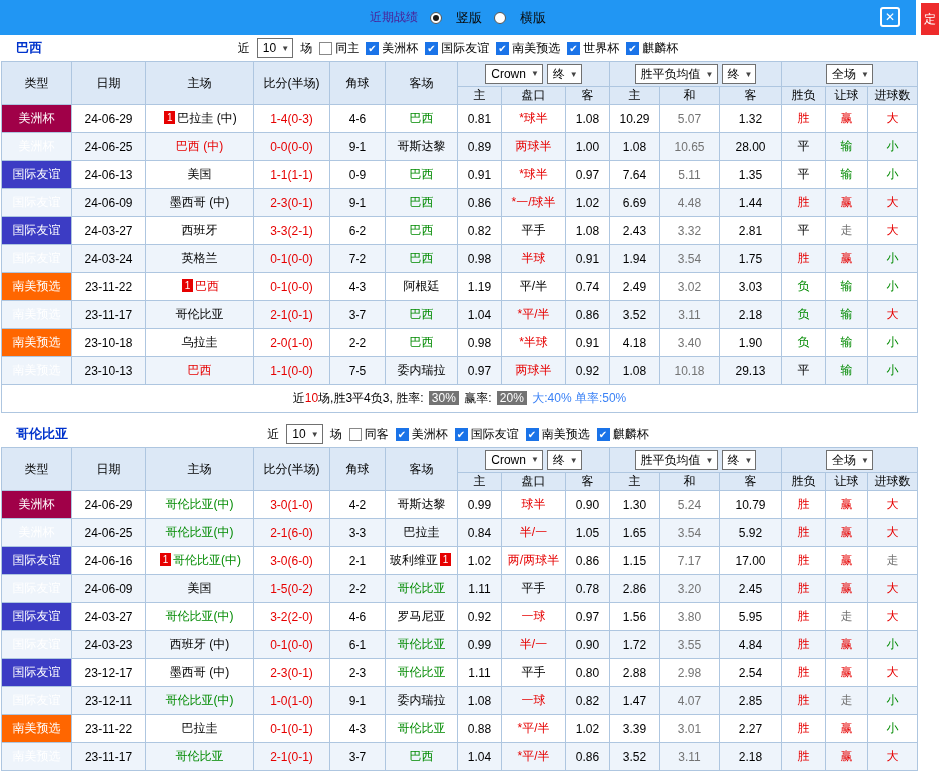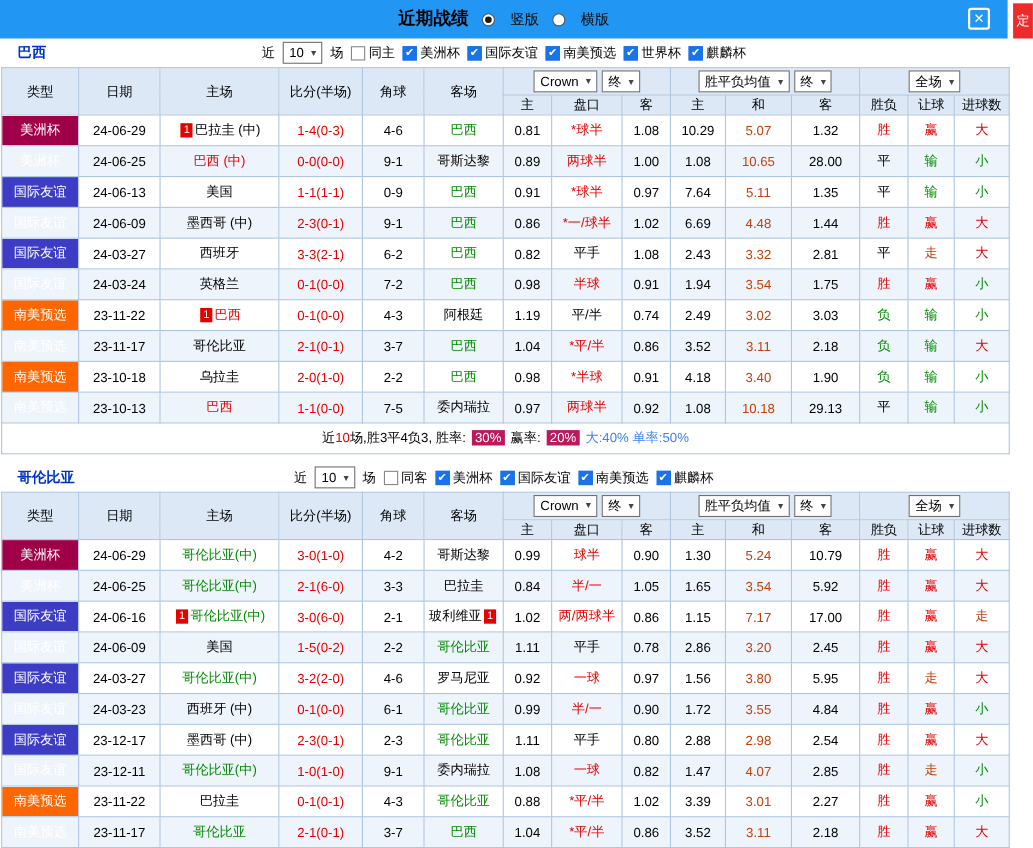--- a/index.html
+++ b/index.html
@@ -4,21 +4,21 @@
 <style>
   * { box-sizing: border-box; margin: 0; padding: 0; }
   html, body { width: 939px; height: 771px; overflow: hidden; background: #fff;
     font-family: "Liberation Sans", "DejaVu Sans", sans-serif; }
   .window { position: relative; width: 939px; height: 771px; overflow: hidden; }
 
   
   .titlebar { width: 916px; height: 35px; background: #2196f3; position: relative;
     display: flex; align-items: center; }
   .title-group { margin: 0 auto; display: flex; align-items: center; gap: 12px; }
-  .page-title { color: #000000; font-weight: bold; font-size: 16px; }
+  .page-title { color: #4c1d95; font-weight: normal; font-size: 12px; }
   .radio-label { display: inline-flex; align-items: center; gap: 14px; font-size: 13px; color: #0a0a0a; cursor: pointer; }
   .radio { width: 12px; height: 12px; border-radius: 50%; background: #fff; border: 1px solid #555; position: relative; }
   .radio.checked::after { content: ""; position: absolute; left: 2px; top: 2px; right: 2px; bottom: 2px;
     border-radius: 50%; background: #1a1a1a; }
   .close-btn { position: absolute; right: 16px; top: 7px; width: 20px; height: 20px; border: 2px solid #fff;
     border-radius: 3px; color: #fff; display: flex; align-items: center; justify-content: center;
     font-size: 12px; font-weight: bold; cursor: pointer; }
   .side-tab { position: absolute; top: 3px; right: 0; width: 18px; height: 32px; background: #ee2b2b;
     color: #fff; font-size: 12px; display: flex; align-items: center; justify-content: center; }
 
@@ -46,28 +46,28 @@
   .grid thead tr:nth-child(2) th { height: 18px; }
   .grid tbody td { height: 28px; background: #fff; }
   .grid tbody tr:nth-child(even) td { background: #eef4fb; }
   .grid th .sel { margin: 0 2px; align-items: center; }
 
   .type-cell.t-am { background: #a00048; color: #fff; }
   .type-cell.t-fr, .type-cell.t-wc { background: #3c3cc4; color: #fff; }
   .type-cell.t-sa { background: #ff6600; color: #fff; }
 
   .c-red { color: #e60000; } .c-green { color: #008a00; }
-  .c-blue { color: #c2410c; } .c-black { color: #000; } .c-blue2 { color: #3b82f6; }
+  .c-blue { color: #737373; } .c-black { color: #000; } .c-blue2 { color: #3b82f6; }
 
   .rc { display: inline-block; background: #e60000; color: #fff; font-size: 10px; line-height: 13px;
     height: 13px; min-width: 11px; padding: 0 1px; margin: 0 2px; vertical-align: 1px; }
 
   .summary-row td { height: 21px; font-size: 12px; background: #fff !important; }
   .badge { color: #fff; padding: 0 3px; margin: 0 2px; }
-  .badge.green { background: #be185d; margin-top: 40px; }
+  .badge.green { background: #737373; margin-top: 40px; }
 </style>
 </head>
 <body>
 
 <div class="window">
   <div class="titlebar">
     <div class="title-group">
       <span class="page-title">近期战绩</span>
       <label class="radio-label">
         <span class="radio checked"></span>

